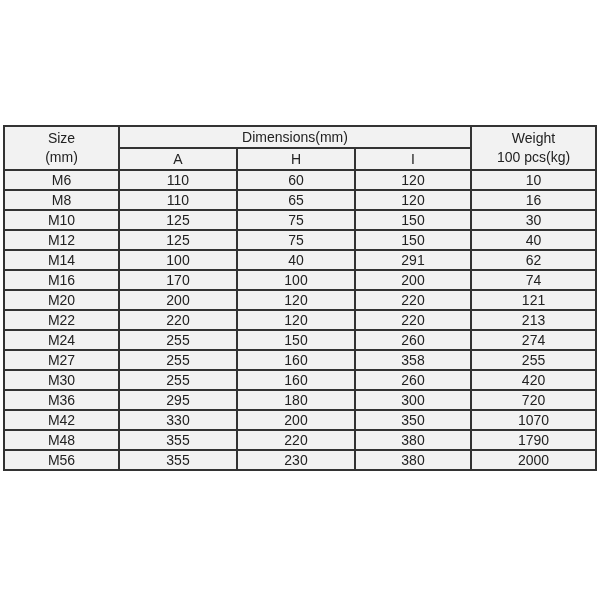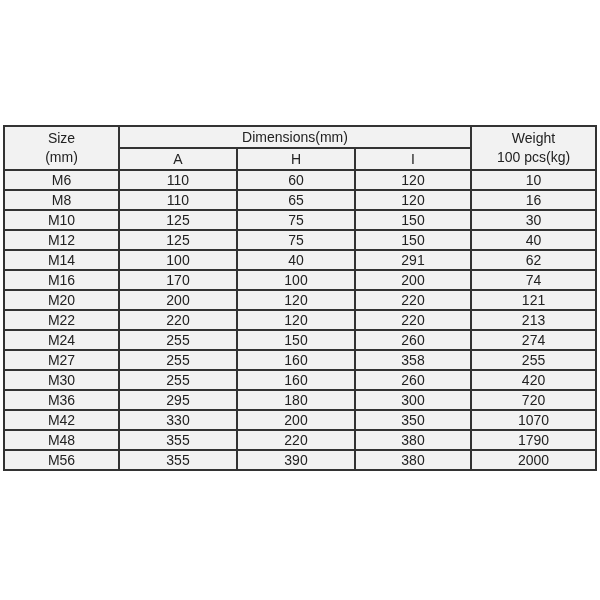--- a/index.html
+++ b/index.html
@@ -164,19 +164,19 @@
       <tr>
         <td>M48</td>
         <td>355</td>
         <td>220</td>
         <td>380</td>
         <td>1790</td>
       </tr>
       <tr>
         <td>M56</td>
         <td>355</td>
-        <td>390</td>
+        <td>230</td>
         <td>380</td>
         <td>2000</td>
       </tr>
     </tbody>
   </table>
 </div>
 
 </body></html>

